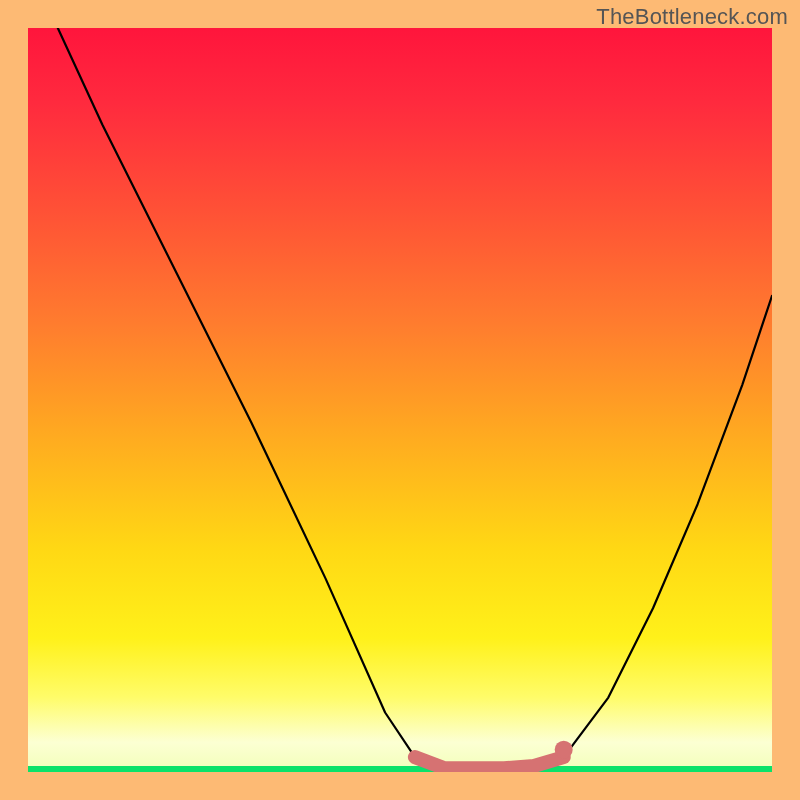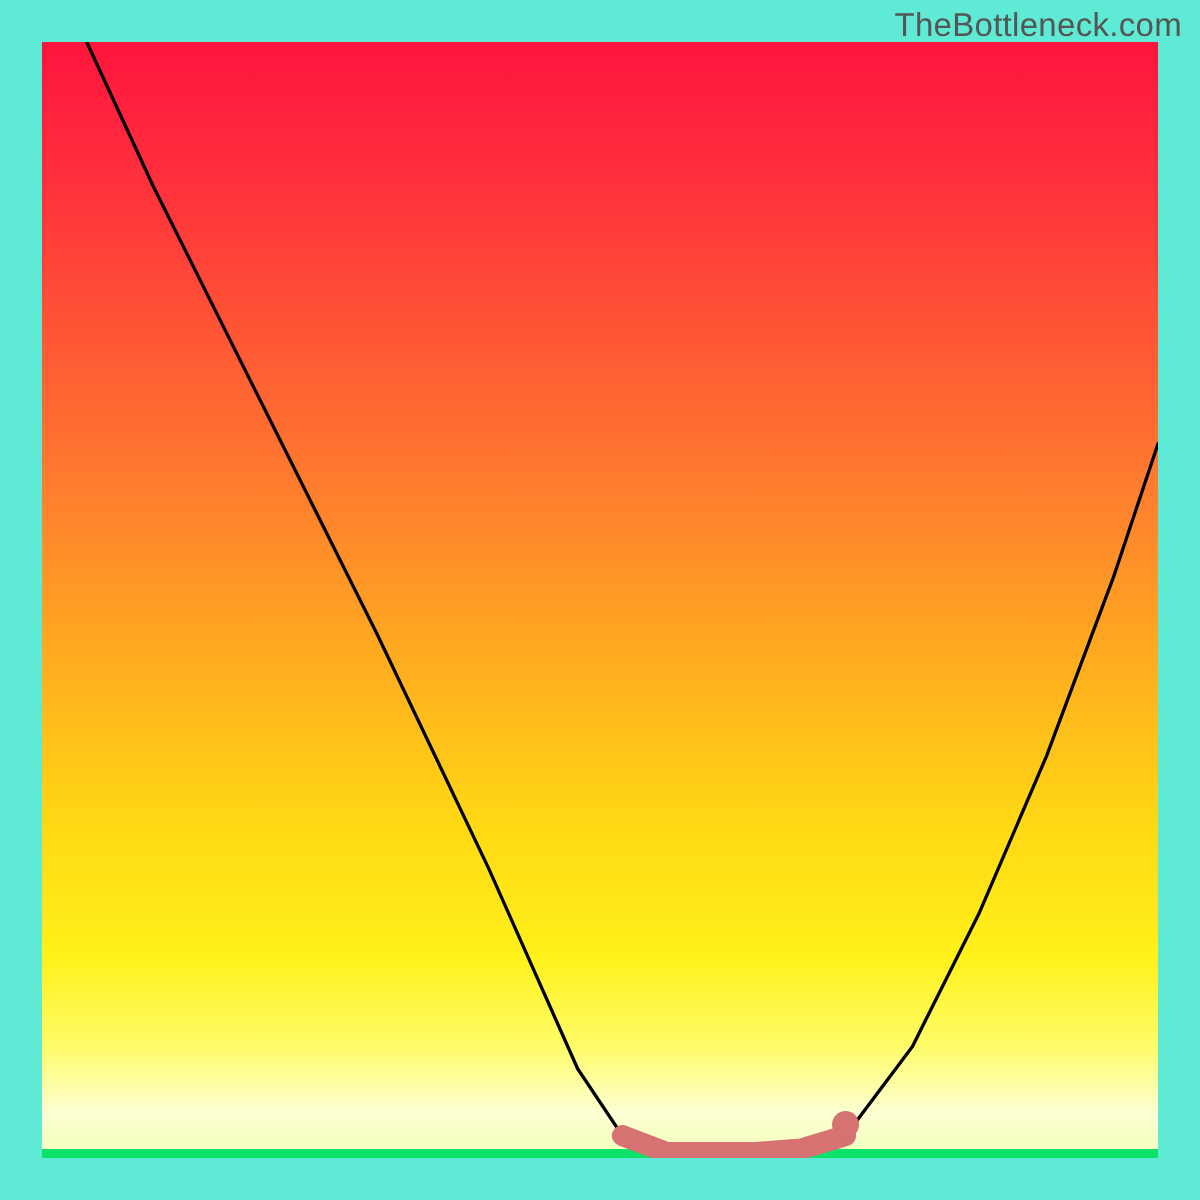--- a/index.html
+++ b/index.html
@@ -8,21 +8,21 @@
     width: 800px;
     height: 800px;
     background: #000;
     overflow: hidden;
     font-family: Arial, Helvetica, sans-serif;
   }
   .frame {
     position: relative;
     width: 800px;
     height: 800px;
-    background: #5eead4;
+    background: #fdba74;
   }
   .watermark {
     position: absolute;
     top: 4px;
     right: 12px;
     color: #555;
     font-size: 22px;
     letter-spacing: 0.2px;
     z-index: 4;
   }

